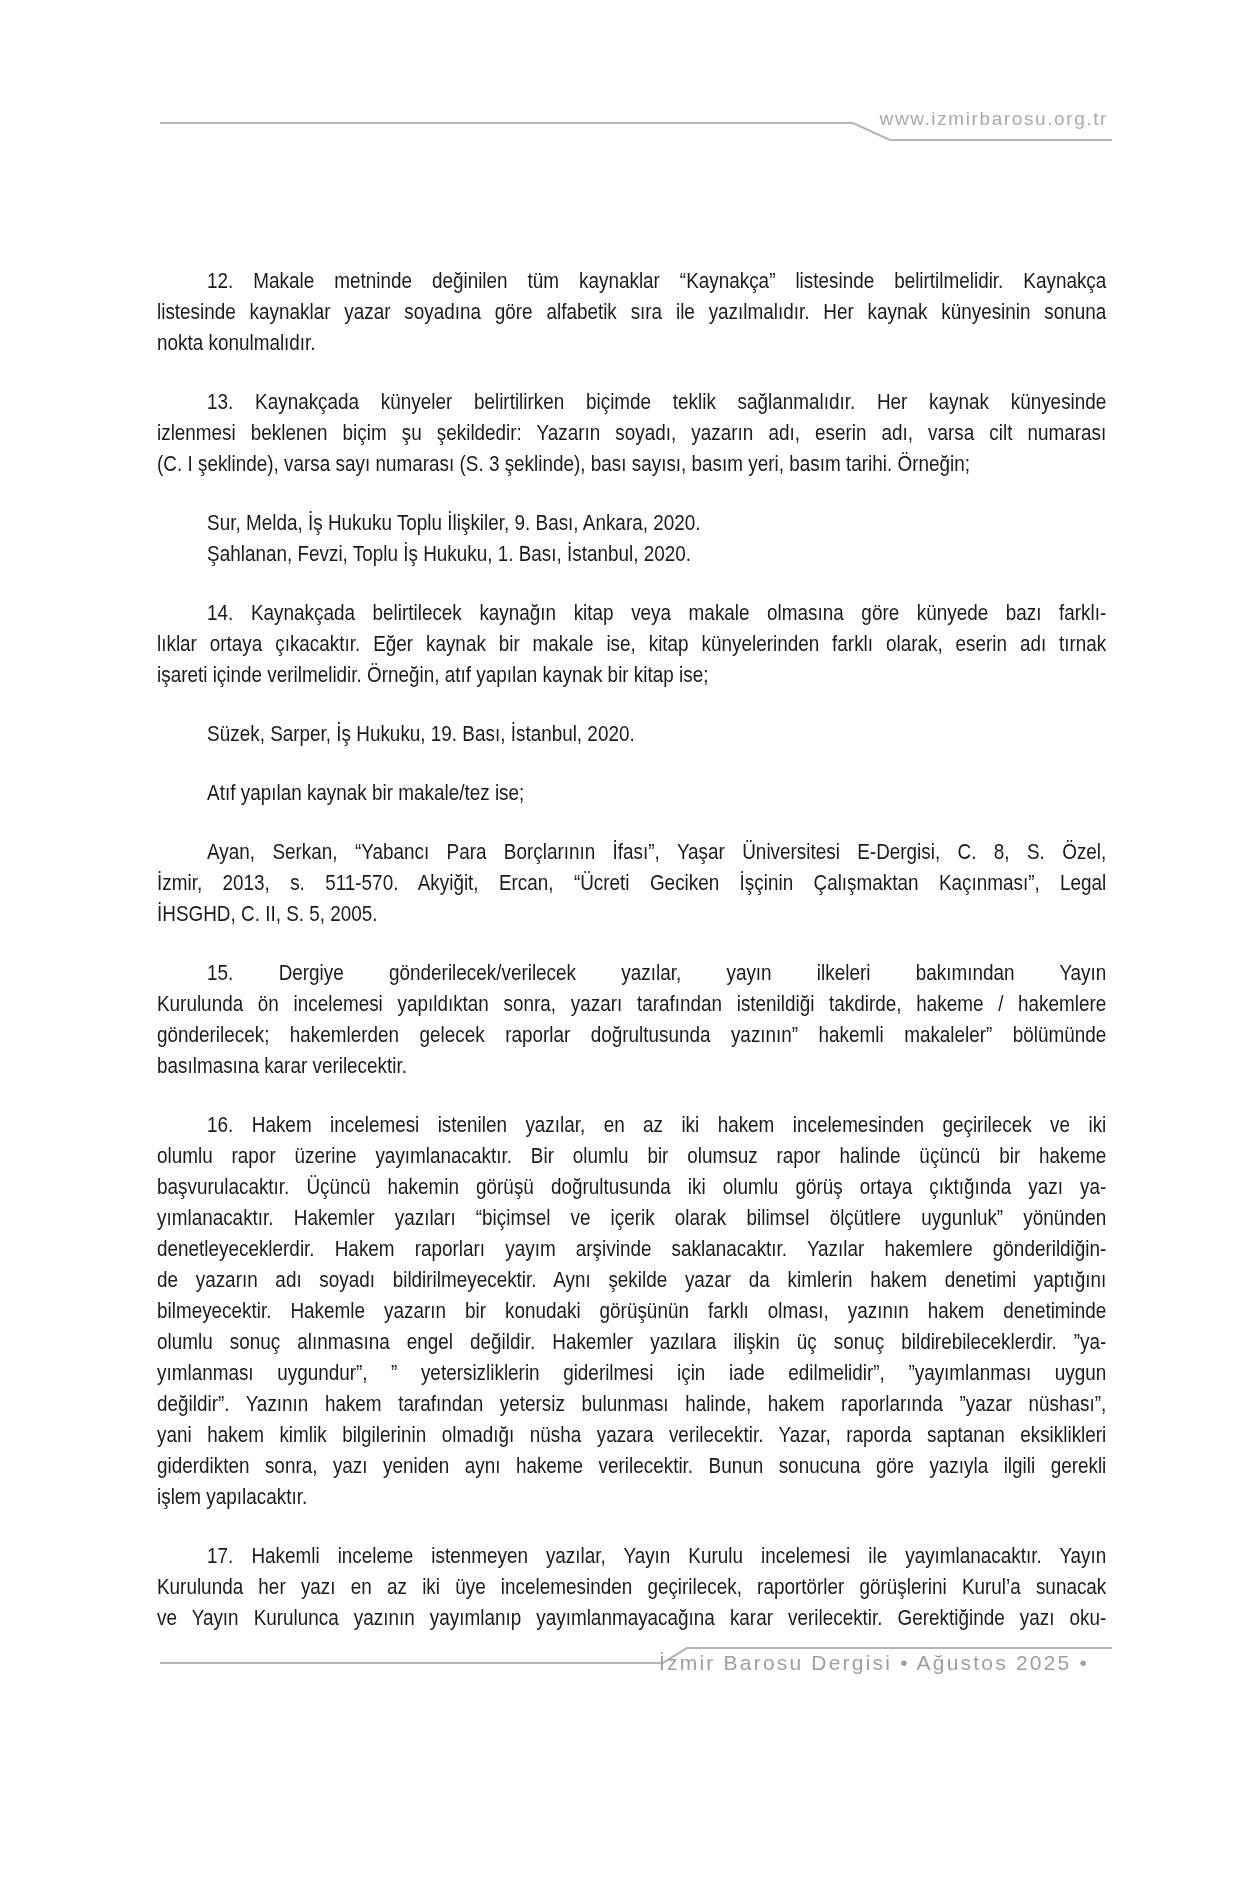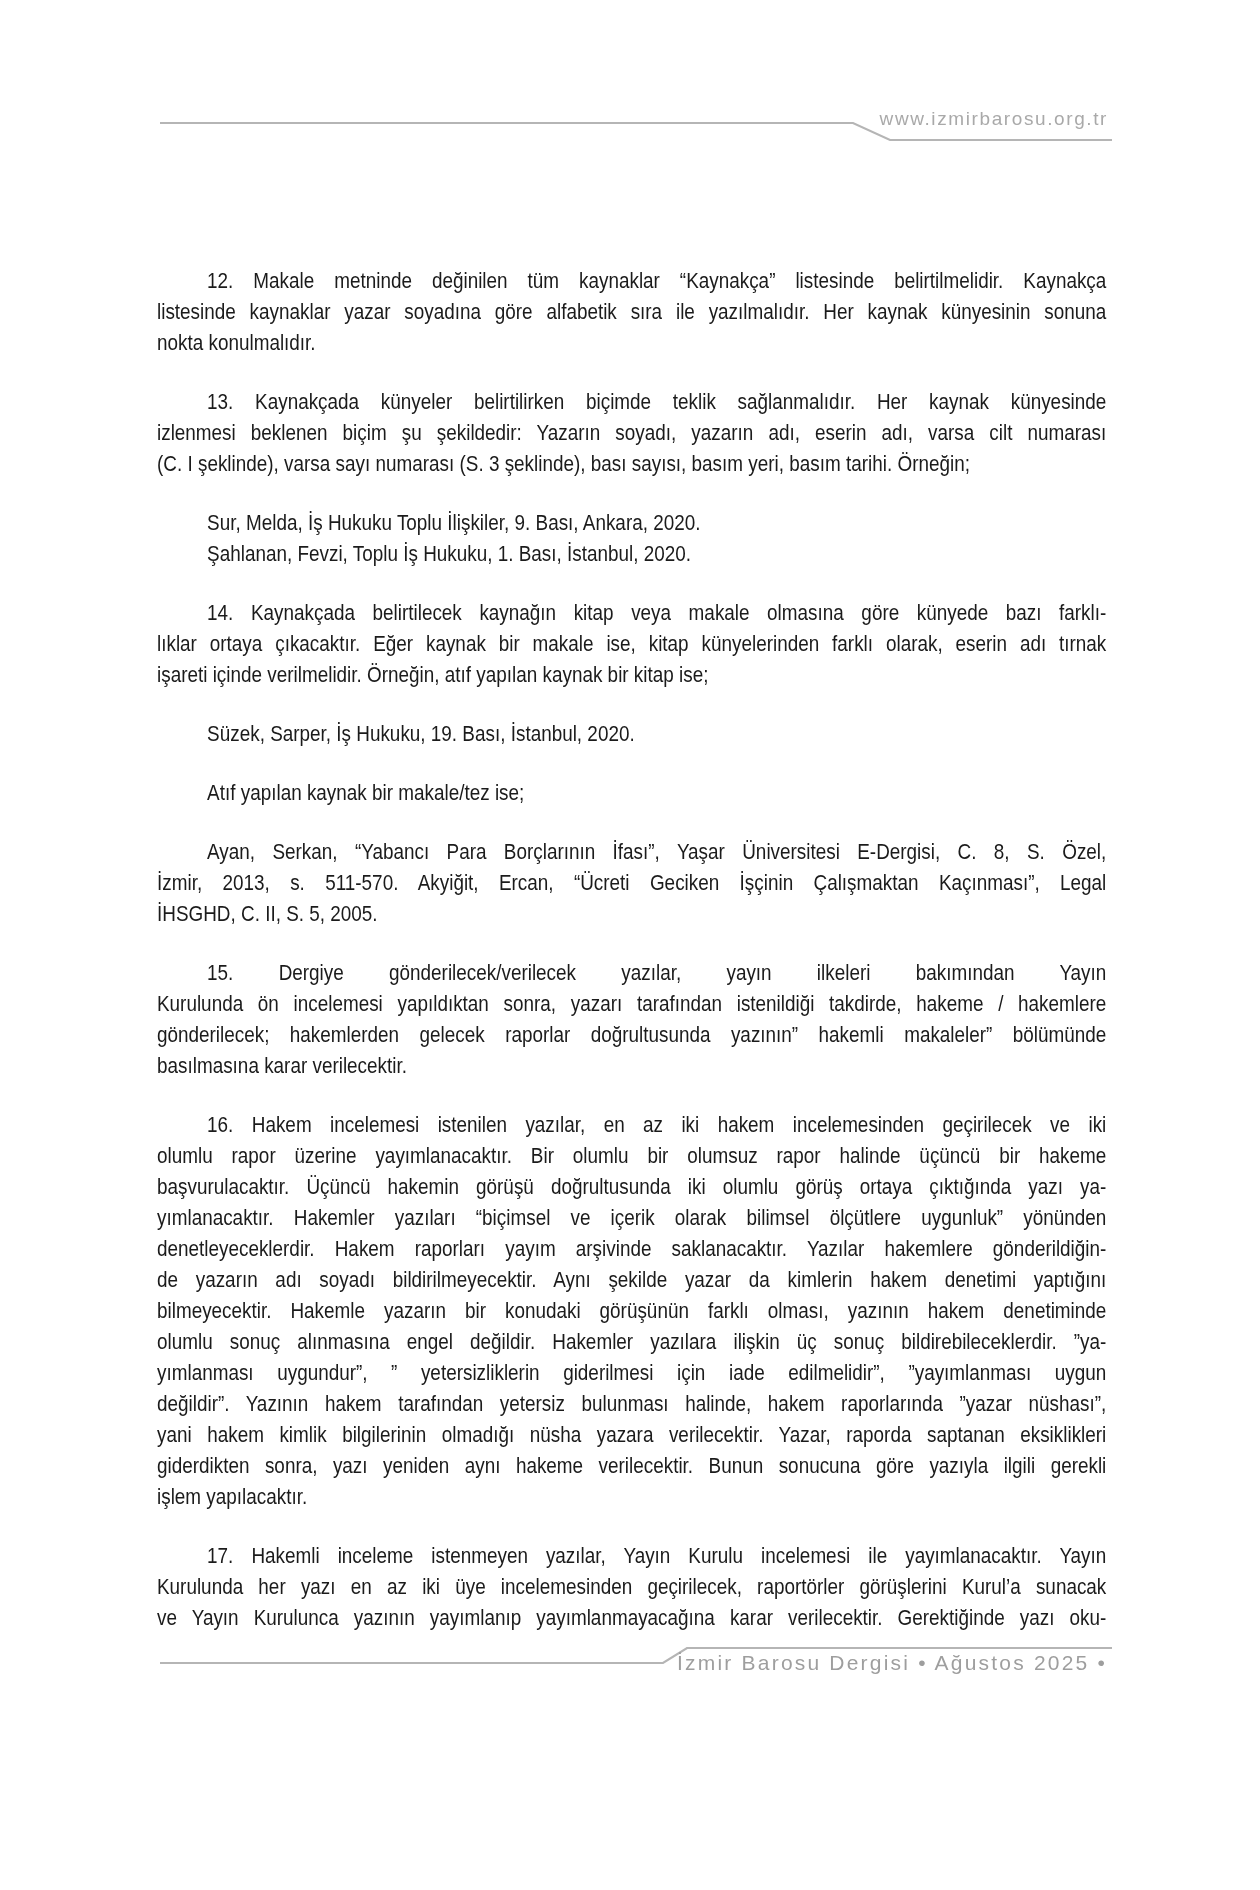--- a/index.html
+++ b/index.html
@@ -26,21 +26,21 @@
     top: 108px;
     right: 152px;
     color: #a9a9a9;
     font-size: 19px;
     letter-spacing: 1.6px;
     font-weight: 400;
   }
   .footer-journal {
     position: absolute;
     top: 1651px;
-    right: 153px;
+    right: 171px;
     color: #9e9e9e;
     font-size: 21px;
     letter-spacing: 2.2px;
     font-weight: 400;
   }
   
   .textcol {
     position: absolute;
     left: 157px;
     top: 266px;

